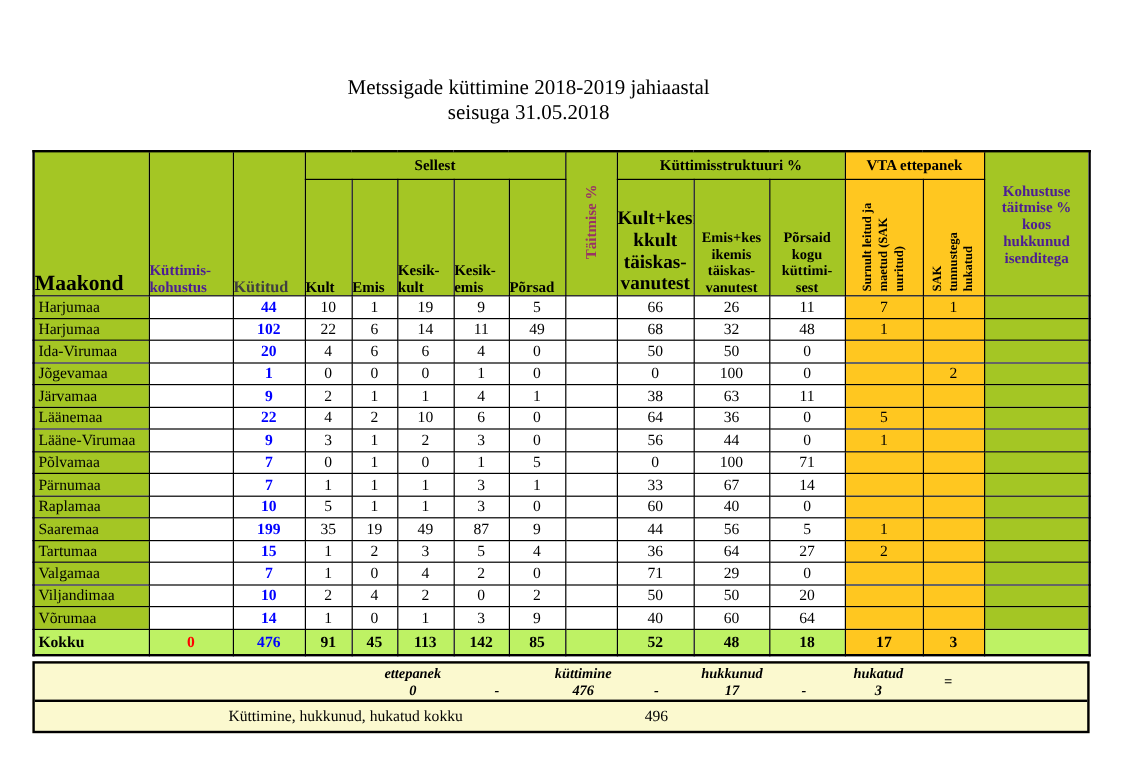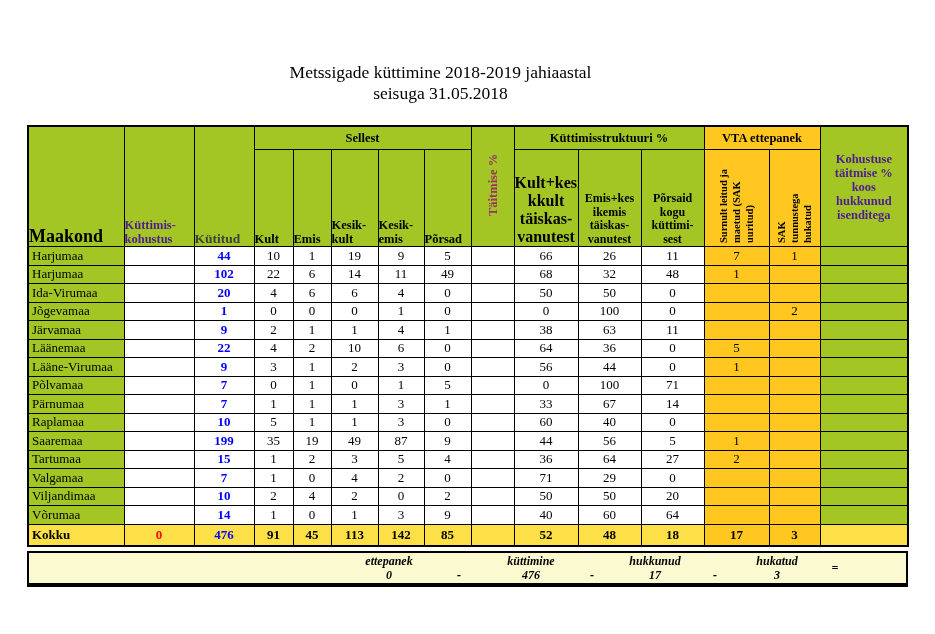--- a/index.html
+++ b/index.html
@@ -45,35 +45,35 @@
   tbody td{
     background:#ffffff;font-size:13px;line-height:16px;height:17.5px;
     text-align:center;vertical-align:middle;
   }
   tbody td.td-name{background:#A4C624;text-align:left;padding-left:3px;}
   tbody td.td-kut{color:#0000FF;font-weight:bold;}
   tbody td.td-koh{color:#FF0000;font-weight:bold;}
   tbody td.td-vta{background:#FFC720;}
   tbody td.td-last{background:#A4C624;}
   tbody tr.total td{
-    background:#fde047;font-weight:bold;height:20px;
+    background:#bef264;font-weight:bold;height:20px;
   }
   tbody tr.total td.td-vta{background:#FFC720;}
   tbody tr.total td.td-kut{color:#0000FF;}
   tbody tr.total td.td-koh{color:#FF0000;}
   
   .sum-box{
     position:absolute;left:27px;top:551px;width:877px;
     border:2px solid #000;background:#FBF9CF;
   }
   .sum-top{position:relative;height:30px;border-bottom:2px solid #000;}
   .sum-bottom{position:relative;height:24px;}
   .sum-item{
     position:absolute;transform:translateX(-50%);
-    font-size:12px;font-weight:bold;font-style:italic;white-space:nowrap;margin-left:45px;
+    font-size:12px;font-weight:bold;font-style:italic;white-space:nowrap;
   }
   .sum-lbl{top:1px;}
   .sum-val{top:15px;}
   .sum-eq{top:8px;}
   .sum-total-label{
     position:absolute;left:259px;top:4px;transform:translateX(-50%);
     font-size:13px;white-space:nowrap;
   }
   .sum-total-value{
     position:absolute;left:518px;top:4px;transform:translateX(-50%);
@@ -432,13 +432,17 @@
     <span class="sum-item sum-lbl" style="left:703px">hukatud</span>
     <span class="sum-item sum-eq" style="left:761px">=</span>
     <span class="sum-item sum-val" style="left:315px">0</span>
     <span class="sum-item sum-val" style="left:385px">-</span>
     <span class="sum-item sum-val" style="left:457px">476</span>
     <span class="sum-item sum-val" style="left:518px">-</span>
     <span class="sum-item sum-val" style="left:581px">17</span>
     <span class="sum-item sum-val" style="left:641px">-</span>
     <span class="sum-item sum-val" style="left:703px">3</span>
   </div>
+  <div class="sum-bottom">
+    <span class="sum-total-label">Küttimine, hukkunud, hukatud kokku</span>
+    <span class="sum-total-value">496</span>
+  </div>
 </div>
 
 </body></html>

